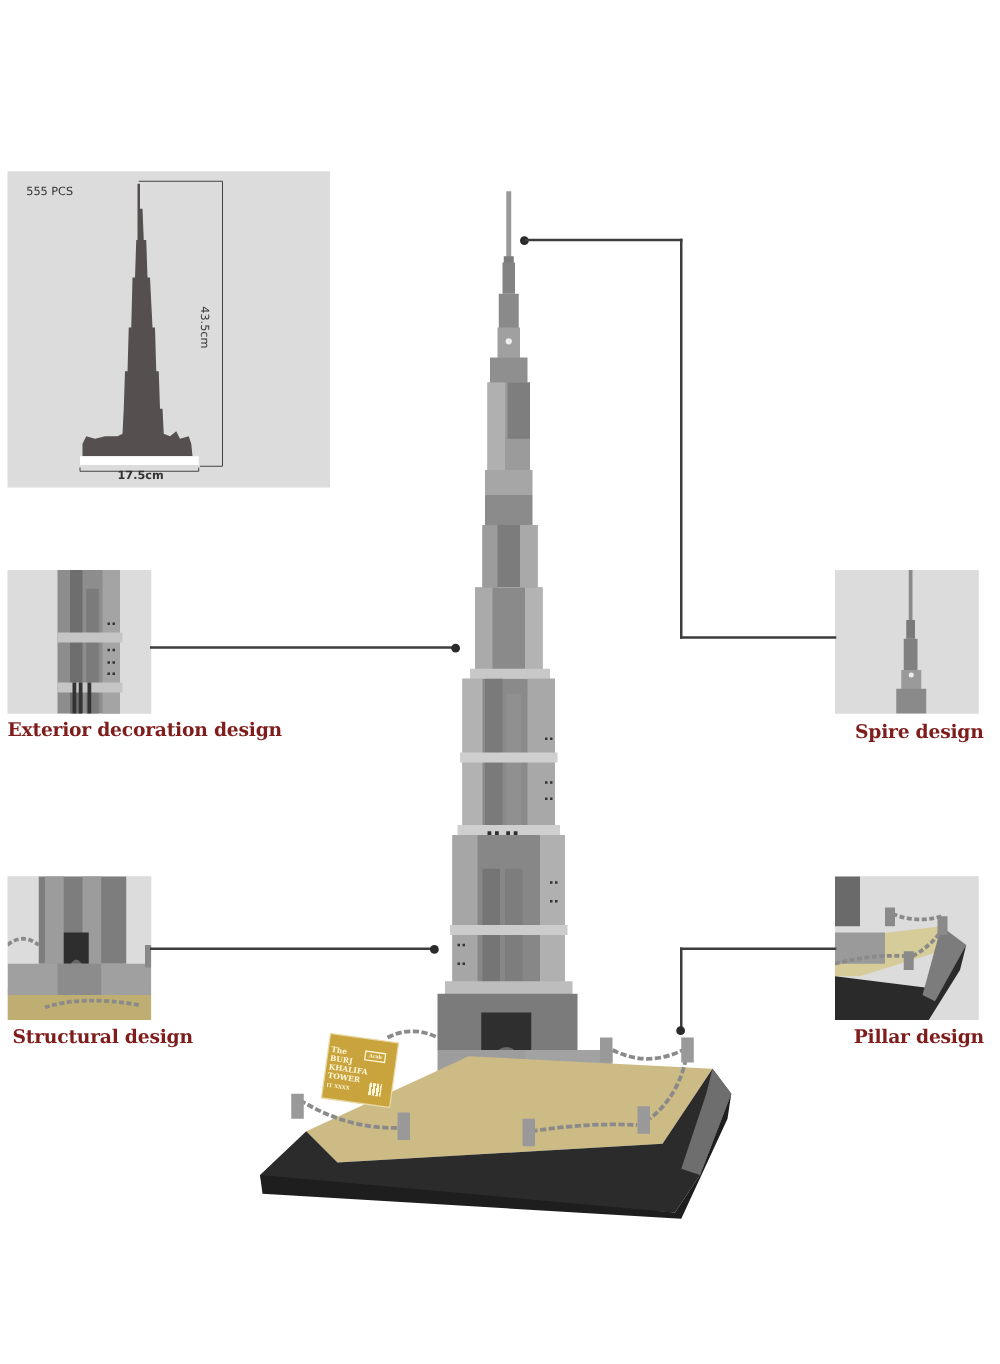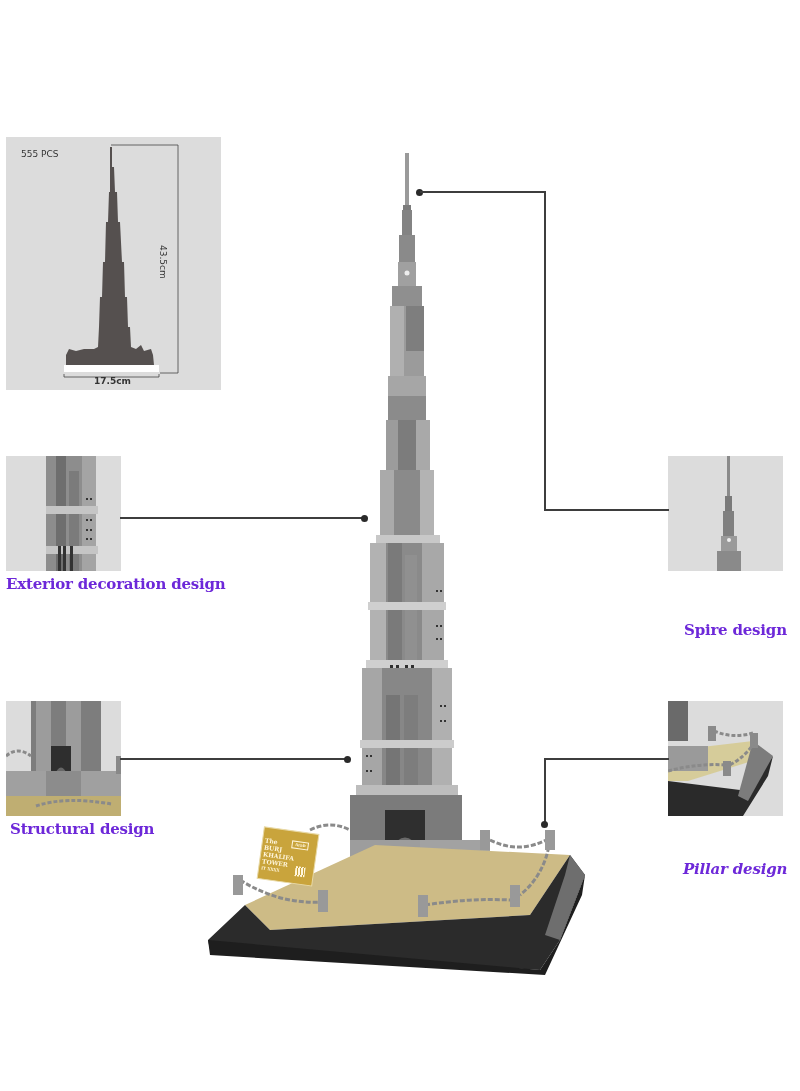--- a/index.html
+++ b/index.html
@@ -1,30 +1,30 @@
 <!DOCTYPE html>
 <html><head>
 <meta charset="utf-8">
 <style>
   html, body { margin: 0; padding: 0; background: #ffffff; }
   body { width: 800px; height: 1091px; position: relative; overflow: hidden;
          font-family: "Liberation Serif", "DejaVu Serif", serif; }
   .abs { position: absolute; }
   .thumb { position: absolute; background: #dcdcdc; overflow: hidden; }
   .caption { position: absolute; font-family: "DejaVu Serif", "Liberation Serif", serif;
-             font-weight: bold; font-size: 15px; color: #6d28d9; white-space: nowrap; letter-spacing: -0.2px; }
+             font-weight: bold; font-size: 15px; color: #7f1d1d; white-space: nowrap; letter-spacing: -0.2px; }
   .line { position: absolute; background: #3d3d3d; }
   .dot { position: absolute; width: 7px; height: 7px; border-radius: 50%; background: #2a2a2a; }
   .sans { font-family: "DejaVu Sans", "Liberation Sans", sans-serif; }
   svg { display: block; }
 </style>
 </head>
 <body>
 
-<div class="thumb" style="left:6px; top:137px; width:215px; height:253px;">
+<div class="thumb" style="left:6px; top:137px; width:258px; height:253px;">
   <div class="abs sans" style="left:15px; top:12px; font-size:9px; color:#333;">555 PCS</div>
   <svg class="abs" style="left:0; top:0;" width="215" height="253" viewBox="0 0 215 253">
 
     <polygon fill="#55504f" points="
       104,10 106,10 106,30 108,30 109,55 111,55 112,85 114,85 116,125 118,125 119,160 121,160 122,190 124,190 125,210
       130,212 135,208 138,214 145,212 147,218 148,228 60,228 60,218 63,212 70,214 78,212 88,212 92,210
       93,190 94,160 96,160 97,125 99,125 100,85 102,85 103,55 104,55"></polygon>
     <rect x="58" y="228" width="95" height="7" fill="#ffffff"></rect>
 
     <polyline points="105,8 172,8 172,236 154,236" fill="none" stroke="#444" stroke-width="0.8"></polyline>
@@ -84,42 +84,42 @@
 <div class="thumb" style="left:668px; top:456px; width:115px; height:115px;">
   <svg width="115" height="115" viewBox="0 0 115 115">
     <rect x="59" y="0" width="3" height="50" fill="#8a8a8a"></rect>
     <rect x="57" y="40" width="7" height="15" fill="#7a7a7a"></rect>
     <rect x="55" y="55" width="11" height="25" fill="#808080"></rect>
     <rect x="53" y="80" width="16" height="20" fill="#9a9a9a"></rect>
     <rect x="49" y="95" width="24" height="20" fill="#8a8a8a"></rect>
     <circle cx="61" cy="84" r="2" fill="#eee"></circle>
   </svg>
 </div>
-<div class="caption" style="left:684px; top:576px;margin-top:45px;">Spire design</div>
+<div class="caption" style="left:684px; top:576px;">Spire design</div>
 <div class="dot" style="left:416px; top:189px;"></div>
 <div class="line" style="left:420px; top:191px; width:126px; height:2px;"></div>
 <div class="line" style="left:544px; top:191px; width:2px; height:320px;"></div>
 <div class="line" style="left:544px; top:509px; width:125px; height:2px;"></div>
 
 <div class="thumb" style="left:668px; top:701px; width:115px; height:115px;">
   <svg width="115" height="115" viewBox="0 0 115 115">
     <rect x="0" y="0" width="20" height="40" fill="#6a6a6a"></rect>
     <polygon points="0,50 85,40 100,55 20,80 0,80" fill="#d6cc9a"></polygon>
     <polygon points="0,80 80,90 105,55 100,75 75,115 0,115" fill="#2a2a2a"></polygon>
     <polygon points="85,40 105,55 80,100 70,95" fill="#7c7c7c"></polygon>
     <rect x="0" y="45" width="40" height="25" fill="#9a9a9a"></rect>
     <rect x="40" y="25" width="8" height="15" fill="#8a8a8a"></rect>
     <rect x="82" y="32" width="8" height="15" fill="#8a8a8a"></rect>
     <rect x="55" y="60" width="8" height="15" fill="#8a8a8a"></rect>
     <path d="M46,30 Q65,38 85,32" fill="none" stroke="#8a8a8a" stroke-width="3" stroke-dasharray="4 2"></path>
     <path d="M0,70 Q30,62 58,64" fill="none" stroke="#8a8a8a" stroke-width="3" stroke-dasharray="4 2"></path>
     <path d="M62,64 Q78,55 86,42" fill="none" stroke="#8a8a8a" stroke-width="3" stroke-dasharray="4 2"></path>
   </svg>
 </div>
-<div class="caption" style="left:683px; top:860px;font-style:italic;">Pillar design</div>
+<div class="caption" style="left:683px; top:820px;">Pillar design</div>
 <div class="line" style="left:544px; top:758px; width:125px; height:2px;"></div>
 <div class="line" style="left:544px; top:758px; width:2px; height:66px;"></div>
 <div class="dot" style="left:541px; top:821px;"></div>
 
 <svg class="abs" style="left:200px; top:140px;" width="400" height="840" viewBox="0 0 400 840">
 
   <rect x="205" y="13" width="4" height="55" fill="#9a9a9a"></rect>
   <rect x="203" y="65" width="8" height="6" fill="#7c7c7c"></rect>
   <rect x="202" y="70" width="10" height="25" fill="#838383"></rect>
   <rect x="199" y="95" width="16" height="28" fill="#8a8a8a"></rect>

